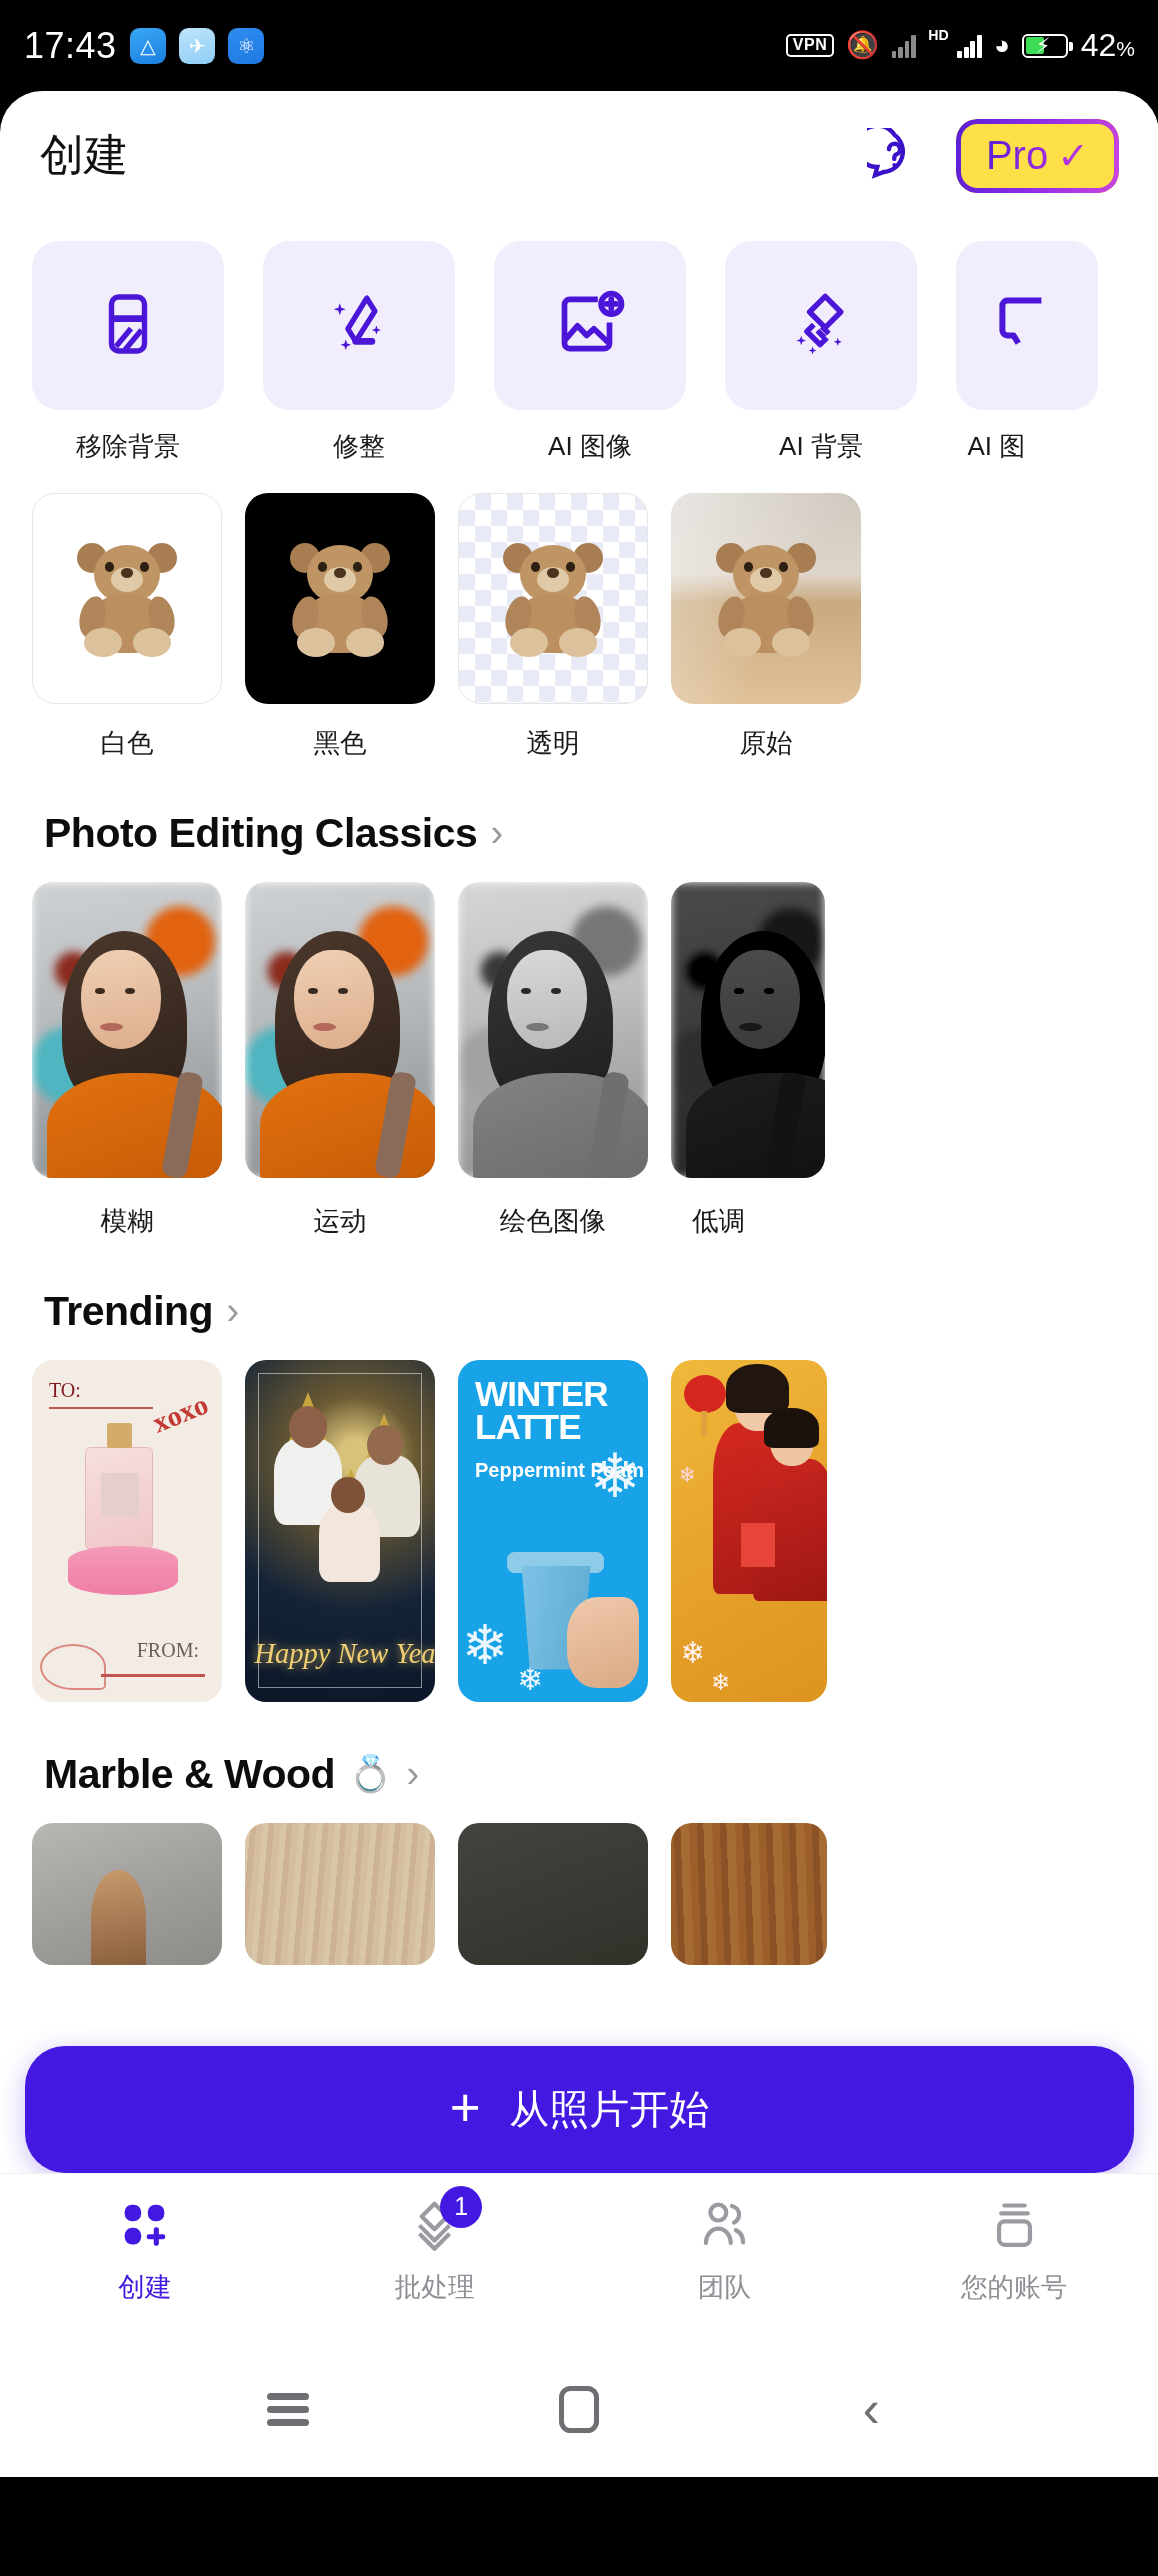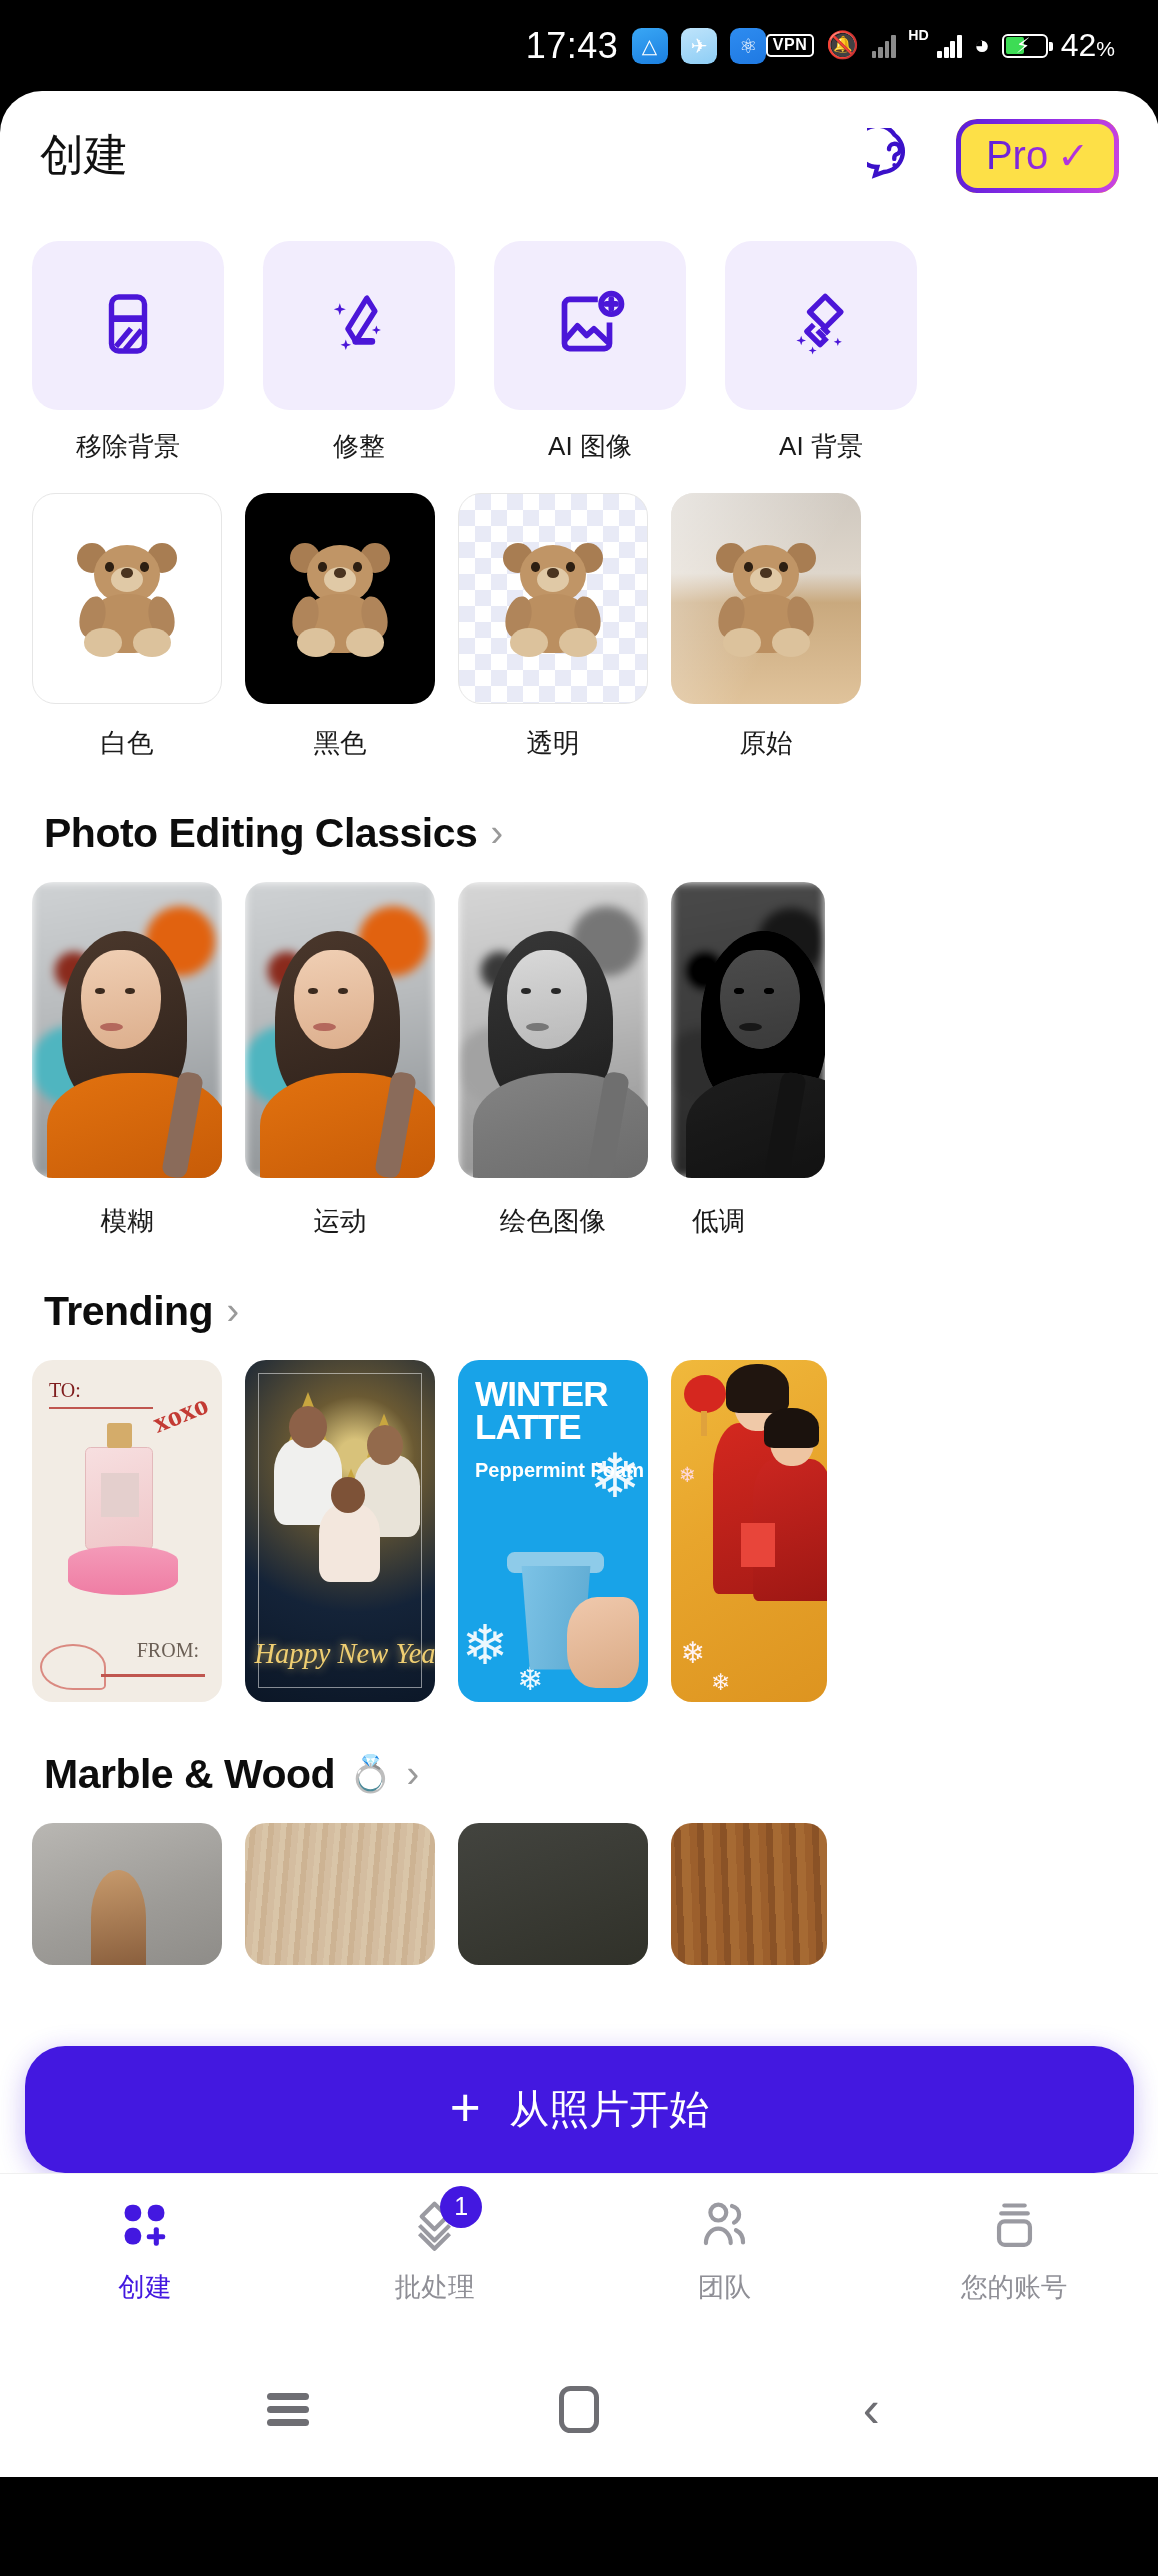--- a/index.html
+++ b/index.html
@@ -7,22 +7,22 @@
   body {
     background:#000;
     font-family:"Liberation Sans","DejaVu Sans",sans-serif;
     overflow:hidden;
     position:relative;
   }
 
   
   .statusbar{
     height:91px; width:1159px; background:#000; color:#fff;
-    display:flex; align-items:center; justify-content:flex-end;
-    padding:0 44px;
+    display:flex; align-items:center; justify-content:space-between;
+    padding:0 24px;
   }
   .sb-left{ display:flex; align-items:center; gap:13.3px; }
   .sb-clock{ font-size:36px; letter-spacing:0.5px; font-weight:400; }
   .sb-appicon{ width:36px; height:36px; border-radius:9.5px; display:flex;
     align-items:center; justify-content:center; font-size:20px; color:#fff; }
   .ico-appstore{ background:linear-gradient(160deg,#39a7f5,#1b7fe0); }
   .ico-bird{ background:linear-gradient(160deg,#bfe4fb,#8dcdf5); }
   .ico-cloud{ background:linear-gradient(160deg,#2e8cf0,#1f79e2); }
   .sb-right{ display:flex; align-items:center; gap:12.3px; }
   .sb-vpn{ border:2.8px solid #fff; border-radius:4.7px; font-size:16px;
@@ -428,20 +428,30 @@
             <path d="M10.8 14.2l2.3 2.3M12.3 12.9l2.3 2.3"></path>
             <path d="M5.4 15.9l.4 1.2 1.2.4-1.2.4-.4 1.2-.4-1.2-1.2-.4 1.2-.4z" fill="#4b16d8" stroke="none"></path>
             <path d="M9.2 19.5l.35 1 1 .35-1 .35-.35 1-.35-1-1-.35 1-.35z" fill="#4b16d8" stroke="none"></path>
             <path d="M17.6 16.6l.35 1 1 .35-1 .35-.35 1-.35-1-1-.35 1-.35z" fill="#4b16d8" stroke="none"></path>
           </svg>
         </span>
       </div>
       <div class="tool-lbl">AI 背景</div>
     </div>
 
+    <div class="tool partial">
+      <div class="tool-card">
+        <span>
+          <svg width="72" height="72" viewBox="0 0 24 24" fill="none" stroke="#4b16d8" stroke-width="2" stroke-linejoin="round">
+            <path d="M16.8 4.2H5.4A1.6 1.6 0 0 0 3.8 5.8v8.4a1.6 1.6 0 0 0 1.6 1.6h2.1l1.6 2.6"></path>
+          </svg>
+        </span>
+      </div>
+      <div class="tool-lbl">AI 图</div>
+    </div>
   </div>
 
   <div class="bgrow">
     <div class="bgopt">
       <div class="bgthumb white">
         <div class="bear">
           <div class="ear earL"></div>
             <div class="ear earR"></div>
             <div class="head"></div>
           <div class="eye eyeL"></div>

